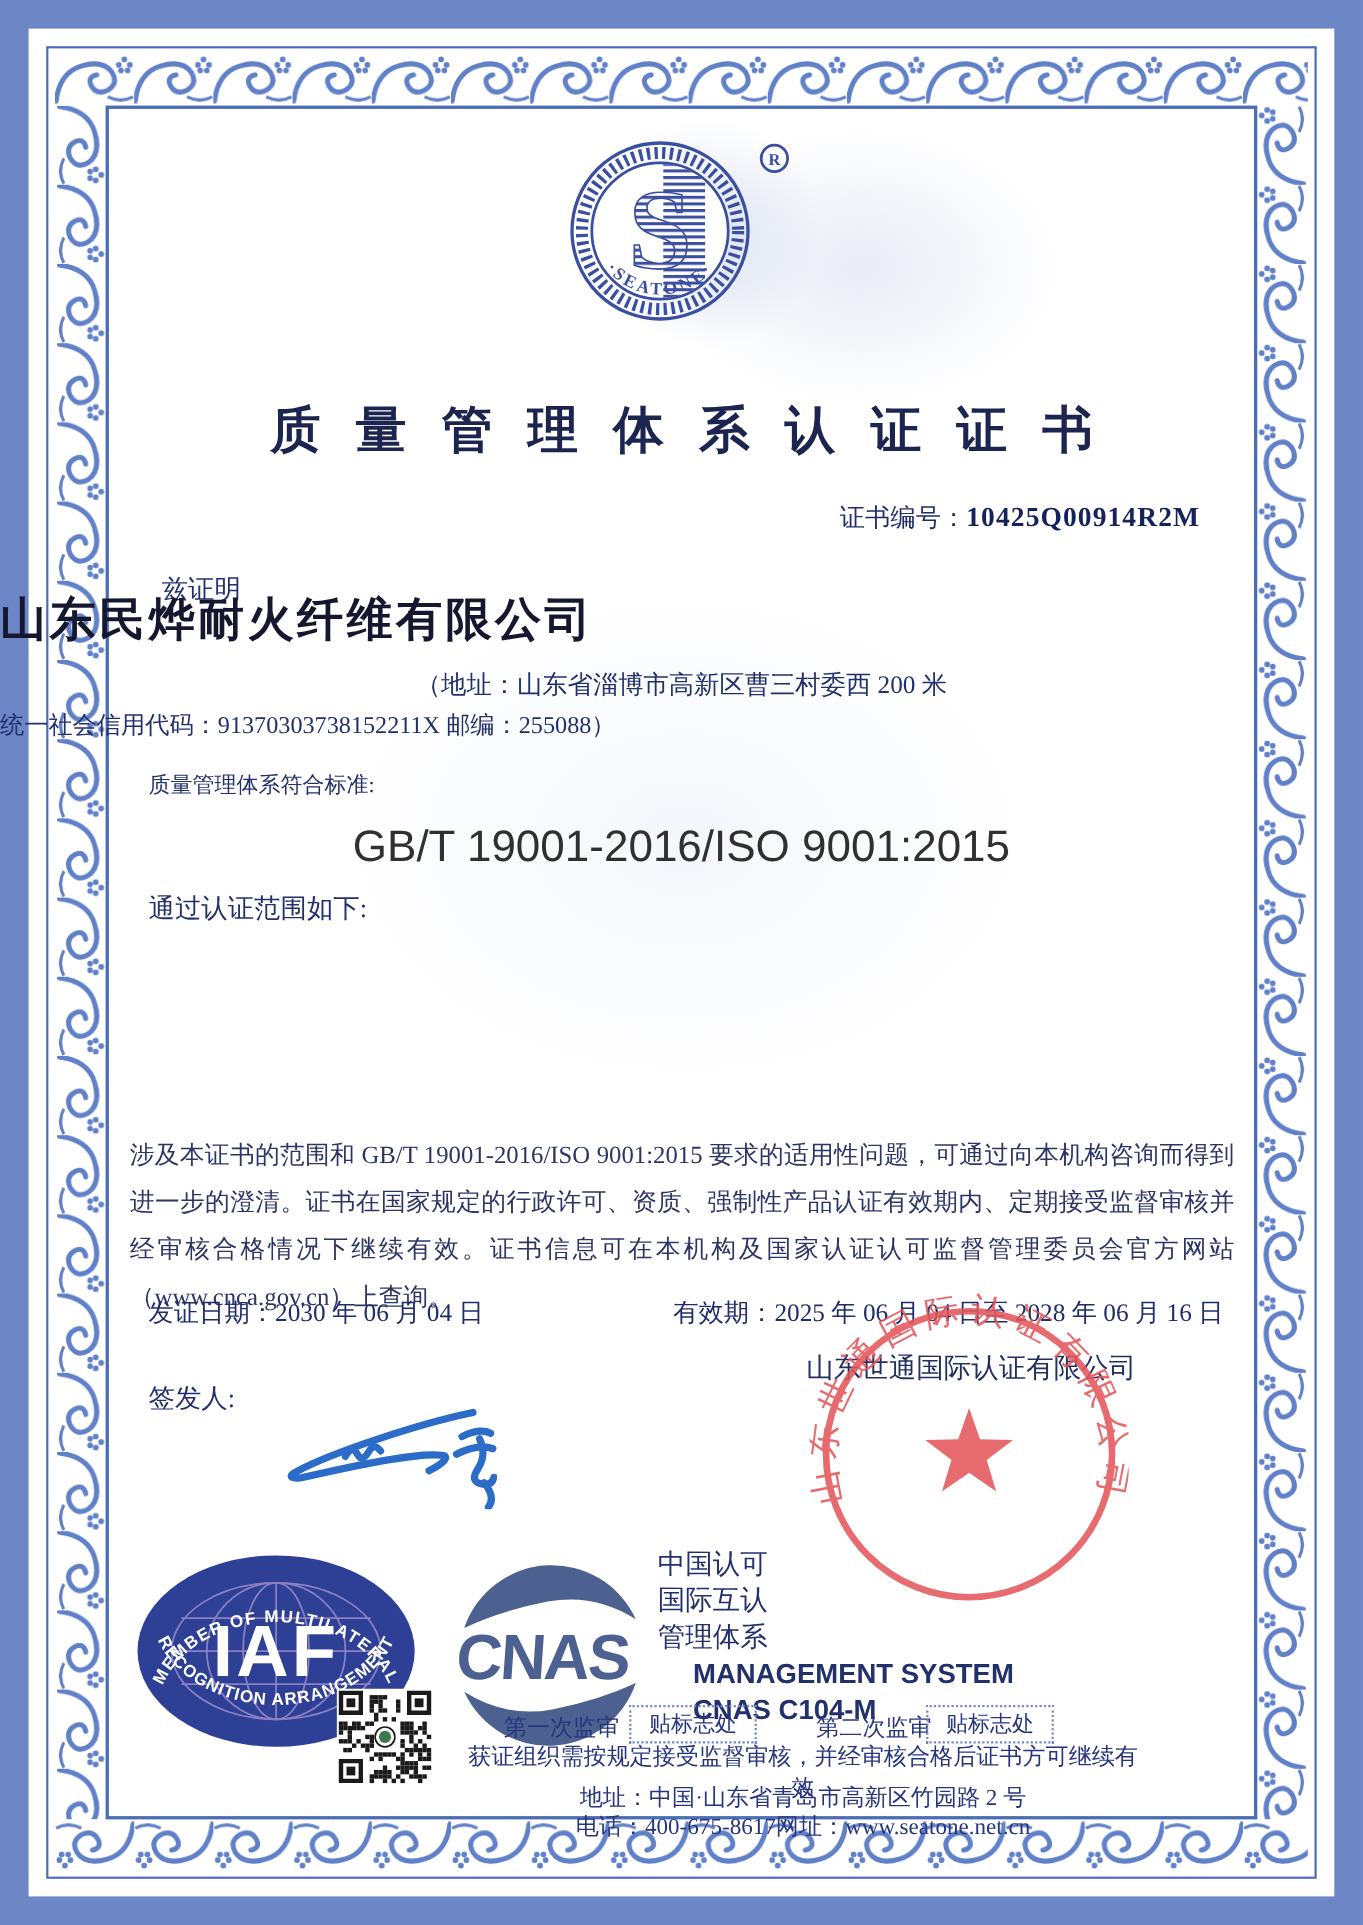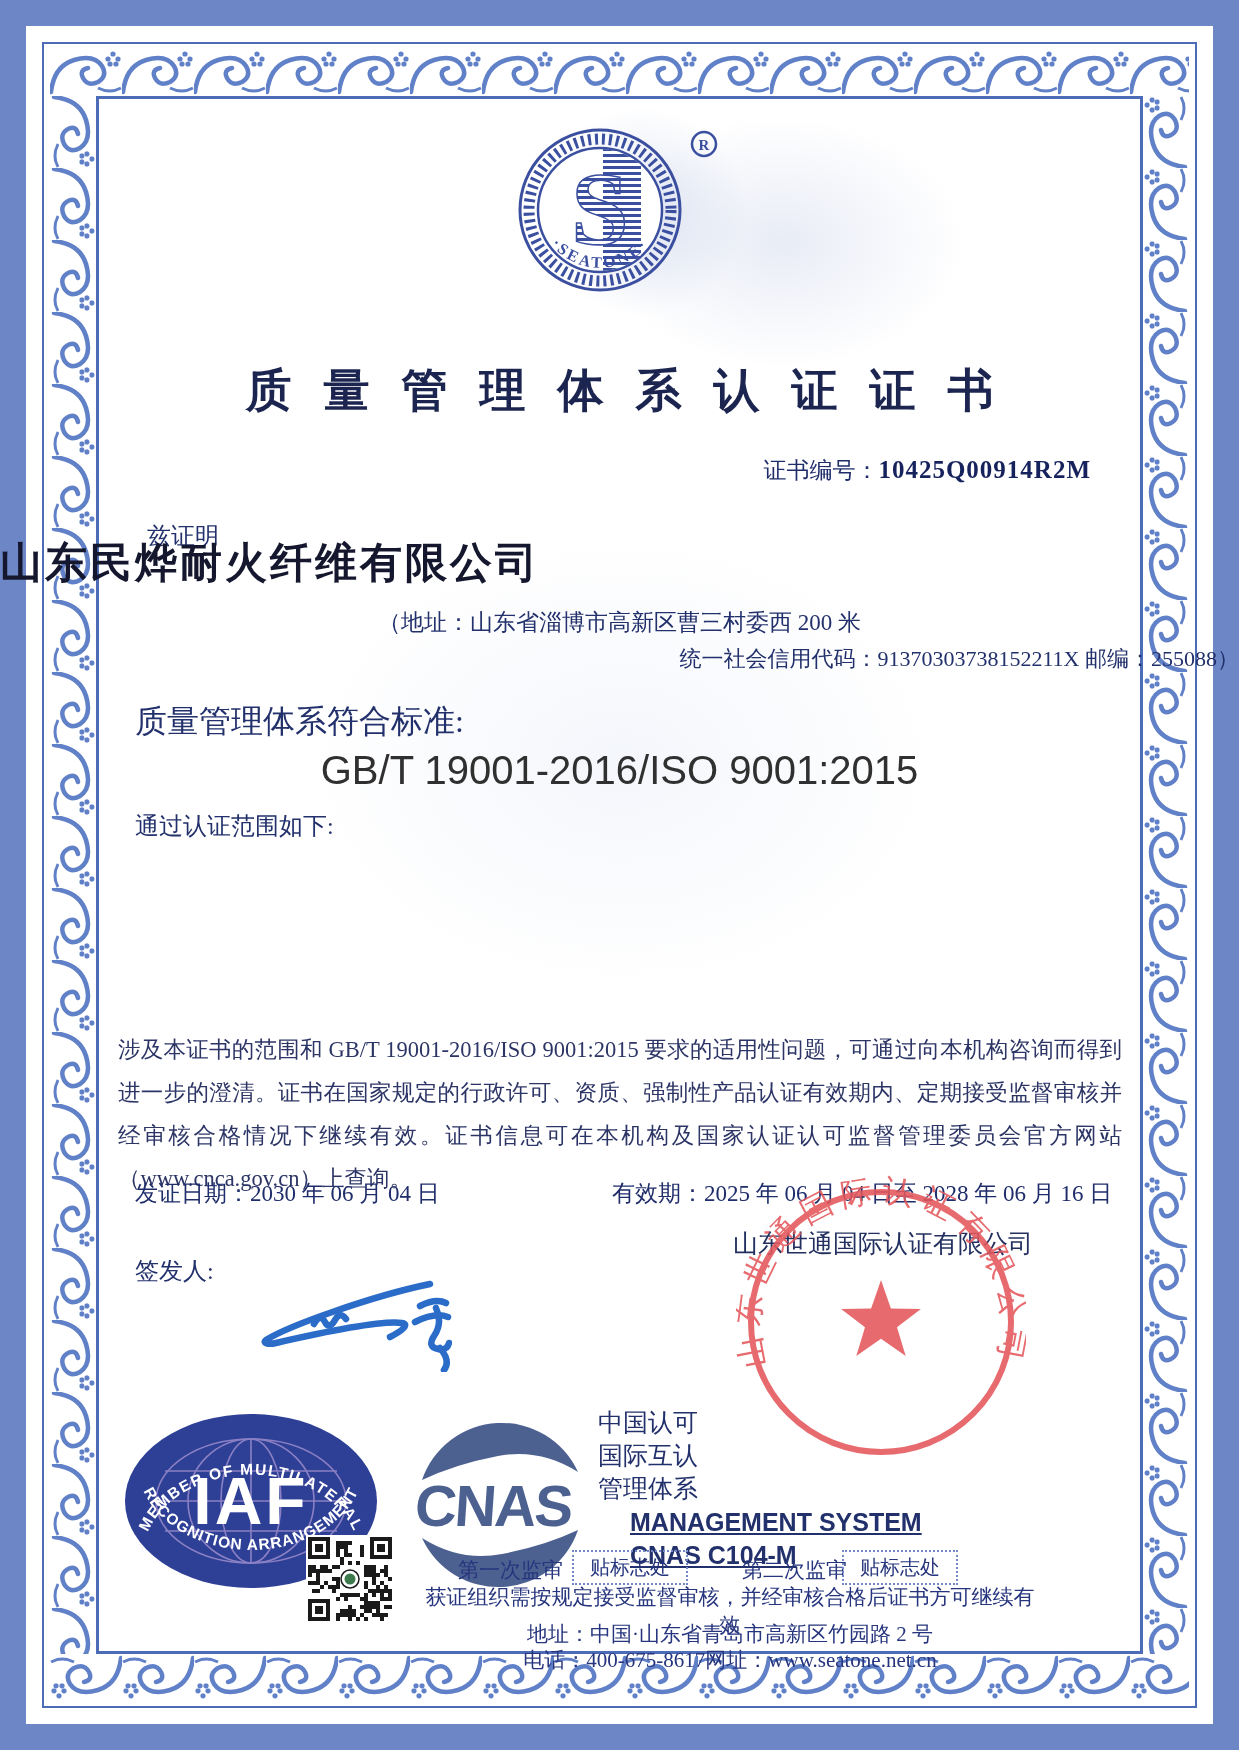--- a/index.html
+++ b/index.html
@@ -22,40 +22,40 @@
   
   .abs{position:absolute;}
   .title{left:0;right:0;top:360px;text-align:center;font-size:46px;font-weight:bold;
          color:#1c2550;letter-spacing:32px;text-indent:32px;white-space:nowrap;}
   .certno{right:148px;top:455px;font-size:23px;color:#1f2d6a;}
   .certno b{font-size:25px;color:#16225c;letter-spacing:1px;}
   .certify{left:147px;top:520px;font-size:24px;color:#22306b;}
   .company{left:0;right:0;top:535px;font-size:42px;font-weight:bold;
            color:#15172e;letter-spacing:3px;}
   .addr1{left:0;right:0;top:607px;text-align:center;font-size:23px;color:#22306b;}
-  .addr2{left:0;right:0;top:644px;text-align:right;font-size:22px;color:#22306b;}
-  .stdlabel{left:135px;top:700px;font-size:32px;color:#22306b;}
+  .addr2{left:0;right:0;top:644px;text-align:left;font-size:22px;color:#22306b;}
+  .stdlabel{left:135px;top:700px;font-size:20px;color:#22306b;}
   .stdvalue{left:0;right:0;top:748px;text-align:center;font-size:40px;color:#303030;
             font-family:"Liberation Sans","DejaVu Sans",sans-serif;}
   .scopelabel{left:135px;top:810px;font-size:24px;color:#22306b;}
   .scope{left:100px;width:1040px;top:858px;text-align:center;font-size:28px;font-weight:bold;
          color:#101322;line-height:46px;}
   .notice{left:118px;width:1004px;top:1028px;font-size:22.5px;color:#2c3565;line-height:43px;
           text-align:justify;}
   .issue{left:135px;top:1178px;font-size:23px;color:#1f2d6a;}
   .valid{left:612px;top:1178px;font-size:23px;color:#1f2d6a;z-index:2;}
   .signer{left:135px;top:1255px;font-size:24px;color:#22306b;}
   .issuer{left:733px;top:1227px;font-size:25px;color:#23305f;z-index:2;}
   .sig{left:252px;top:1262px;z-index:3;}
   .stamp{left:736px;top:1172px;z-index:5;}
   .iaf{left:122px;top:1412px;}
   .cnas{left:400px;top:1410px;}
   .claims{left:598px;top:1406px;font-size:25px;color:#22306b;line-height:33px;}
   .mgmt{left:630px;top:1506px;font-size:25px;font-weight:bold;color:#22306b;line-height:33px;
-        font-family:"Liberation Sans","DejaVu Sans",sans-serif;text-decoration:underline;}
+        font-family:"Liberation Sans","DejaVu Sans",sans-serif;}
   .qr{left:306px;top:1535px;width:88px;height:88px;}
   .qrcap{left:286px;top:1628px;width:130px;text-align:center;font-size:20px;color:#ffffff;}
   .audit-label{top:1556px;font-size:21px;color:#26357d;}
   .a1{left:458px;}  .a2{left:742px;}
   .audit-box{top:1550px;font-size:20px;color:#26357d;border:2px dotted #7388c6;padding:2px 16px;}
   .b1{left:572px;}  .b2{left:842px;}
   .note{left:420px;width:620px;top:1583px;text-align:center;font-size:21px;color:#26357d;}
   .orgaddr{left:420px;width:620px;top:1602px;padding-top:18px;text-align:center;font-size:21px;color:#26357d;}
   .phones{left:420px;width:620px;top:1622px;padding-top:24px;display:flex;justify-content:center;
           font-size:21px;color:#26357d;}

